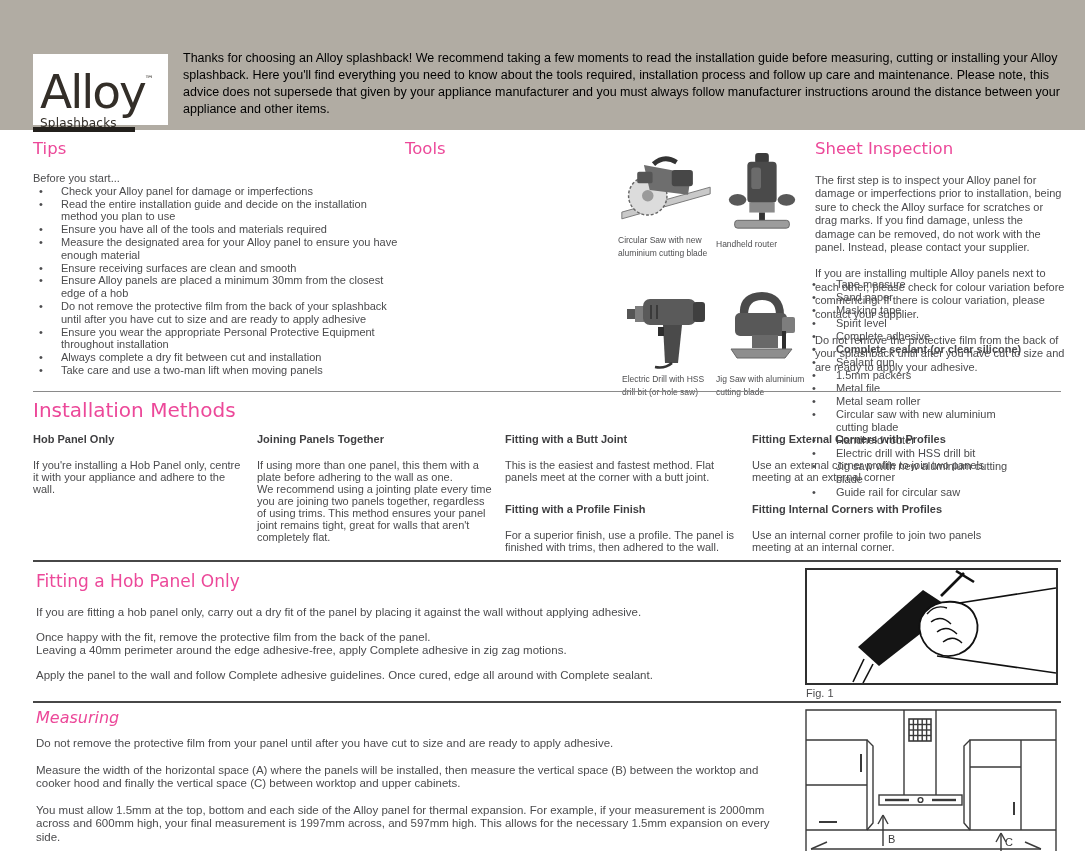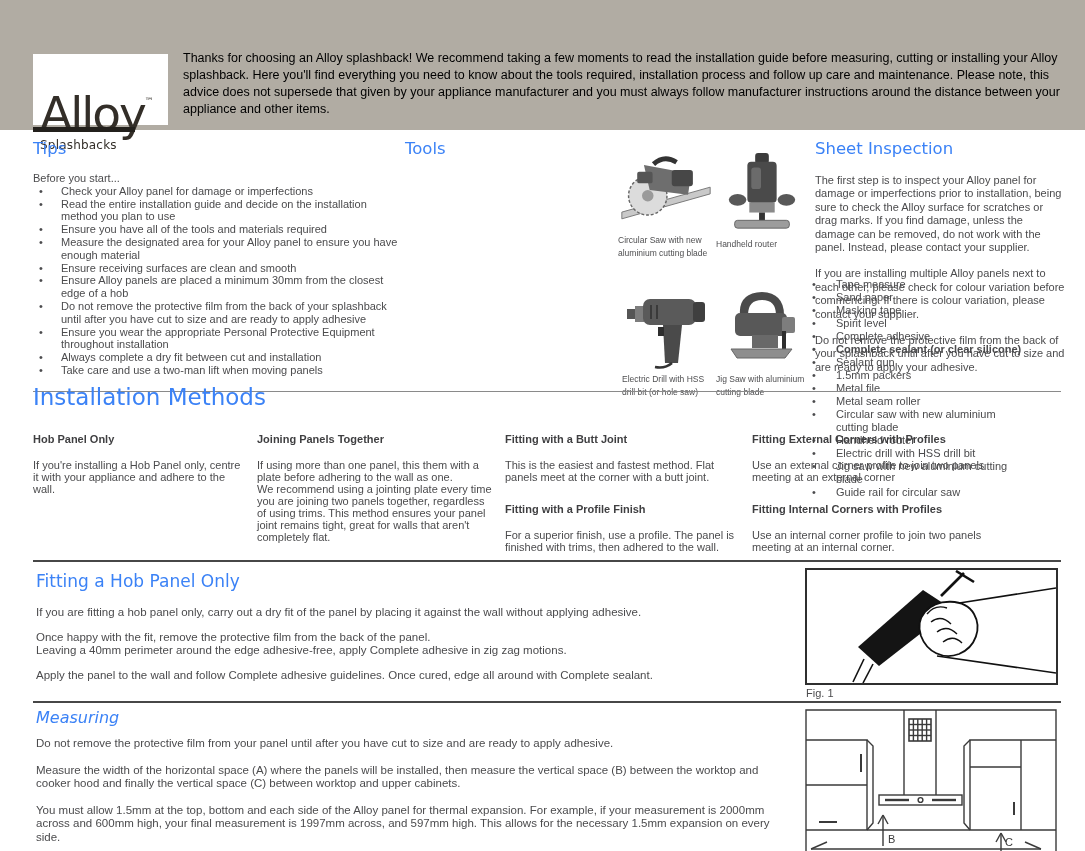--- a/index.html
+++ b/index.html
@@ -4,27 +4,27 @@
 <style>
   * { margin:0; padding:0; box-sizing:border-box; }
   html,body { background:#ffffff; }
   .page {
     position:relative; width:1085px; height:851px; background:#ffffff;
     font-family:"Liberation Sans", sans-serif; overflow:hidden;
   }
   
   .header { position:absolute; left:0; top:0; width:1085px; height:130px; background:#b1aca3; }
   .logo-box { position:absolute; left:33px; top:54px; width:135px; height:71px; background:#ffffff; padding:2px 5px 0 7px; }
-  .logo-word { font-family:"DejaVu Sans", sans-serif; font-size:47px; line-height:46px; letter-spacing:-2px; color:#332e28; font-weight:400;margin-top:22px; }
+  .logo-word { font-family:"DejaVu Sans", sans-serif; font-size:47px; line-height:46px; letter-spacing:-2px; color:#332e28; font-weight:400; }
   .logo-tm { font-size:9px; vertical-align:26px; letter-spacing:0; }
   .logo-tag { font-family:"DejaVu Sans", sans-serif; font-size:12px; color:#332e28; letter-spacing:0.2px; margin-top:1px; }
   .logo-strip { position:absolute; left:33px; top:127px; width:102px; height:5px; background:#23201c; }
   .intro { position:absolute; left:183px; top:50px; width:882px; font-size:12.5px; line-height:17px; color:#000000; }
   
-  .sec-h { font-family:"DejaVu Sans", sans-serif; font-weight:400; font-size:16.5px; color:#3b82f6; }
+  .sec-h { font-family:"DejaVu Sans", sans-serif; font-weight:400; font-size:16.5px; color:#ec4899; }
   .rule { position:absolute; left:33px; width:1028px; height:0; border-top:1px solid #8a8a8a; }
   .rule.dark { border-top:2px solid #474747; }
   ul.blist { list-style:none; }
   ul.blist li { position:relative; padding-left:28px; font-size:11px; line-height:12.8px; color:#4b4b4d; }
   ul.blist li::before { content:"\2022"; position:absolute; left:6px; }
   ul.blist.tools li { padding-left:26px; line-height:13px; }
   ul.blist.tools li::before { left:2px; }
   li.bold { font-weight:bold; }
   
   .tips { position:absolute; left:33px; top:139px; width:366px; }
@@ -33,21 +33,21 @@
   .tools { position:absolute; left:405px; top:139px; width:214px; }
   .tools .sec-h { margin-bottom:17px; }
   .tool-grid { position:absolute; left:612px; top:150px; width:200px; }
   .tool-cell { position:absolute; }
   .tool-img { display:flex; align-items:flex-end; justify-content:center; }
   .tool-cap { font-size:8.5px; line-height:13px; color:#4f4f51; margin-top:4px; }
   .inspection { position:absolute; left:815px; top:139px; width:250px; }
   .inspection .sec-h { margin-bottom:16px; }
   .inspection p { font-size:11px; line-height:13.4px; color:#4b4b4d; margin-bottom:13px; }
   
-  .methods-h { position:absolute; left:33px; top:384px; font-size:23px; }
+  .methods-h { position:absolute; left:33px; top:398px; font-size:20px; }
   .mcol { position:absolute; top:433px; }
   .mcol .mt { font-size:11px; font-weight:bold; color:#3f3f41; margin-bottom:14px; }
   .mcol .mb { font-size:11px; line-height:12px; color:#4b4b4d; margin-bottom:14px; }
   .mcol .mt2 { margin-top:20px; }
   
   .hob-h { position:absolute; left:36px; top:571px; font-size:17px; }
   .hob-text { position:absolute; left:36px; top:606px; width:762px; }
   .hob-text p { font-size:11.5px; line-height:13px; color:#4b4b4d; margin-bottom:12px; }
   .fig-box { position:absolute; left:805px; top:568px; width:253px; height:117px; border:2px solid #2f2f2f; background:#fff; }
   .fig-cap { position:absolute; left:806px; top:687px; font-size:11px; color:#4b4b4d; }

